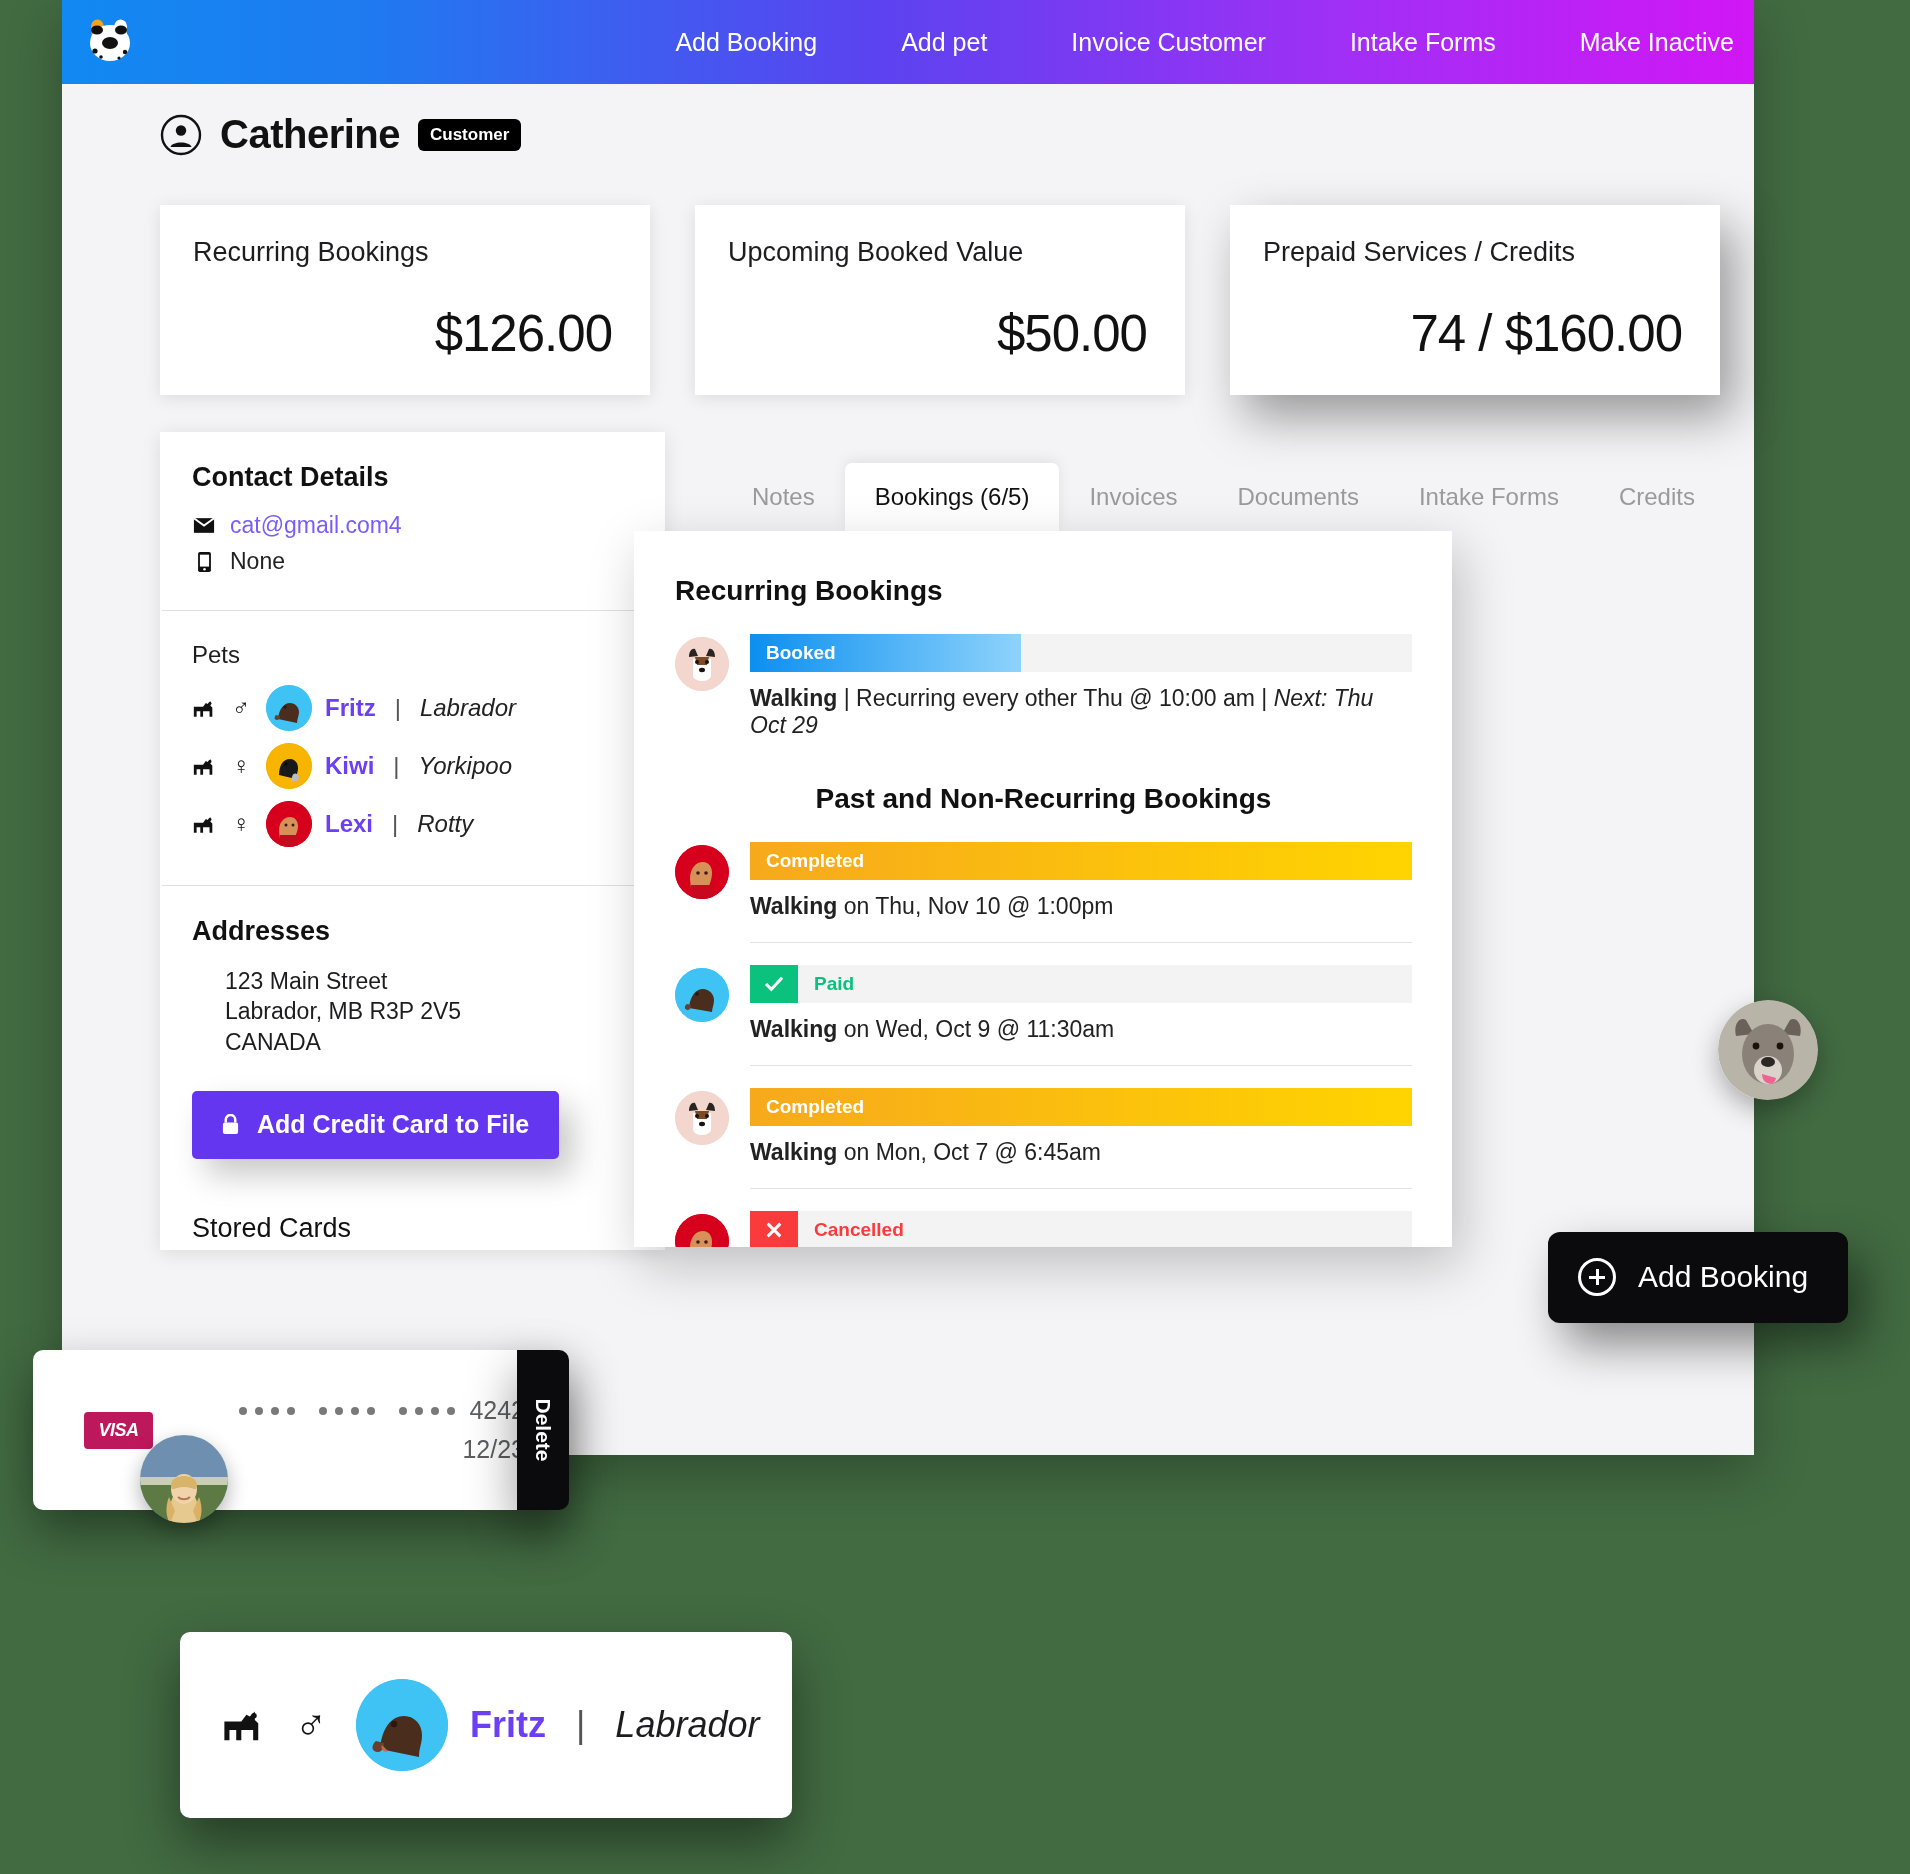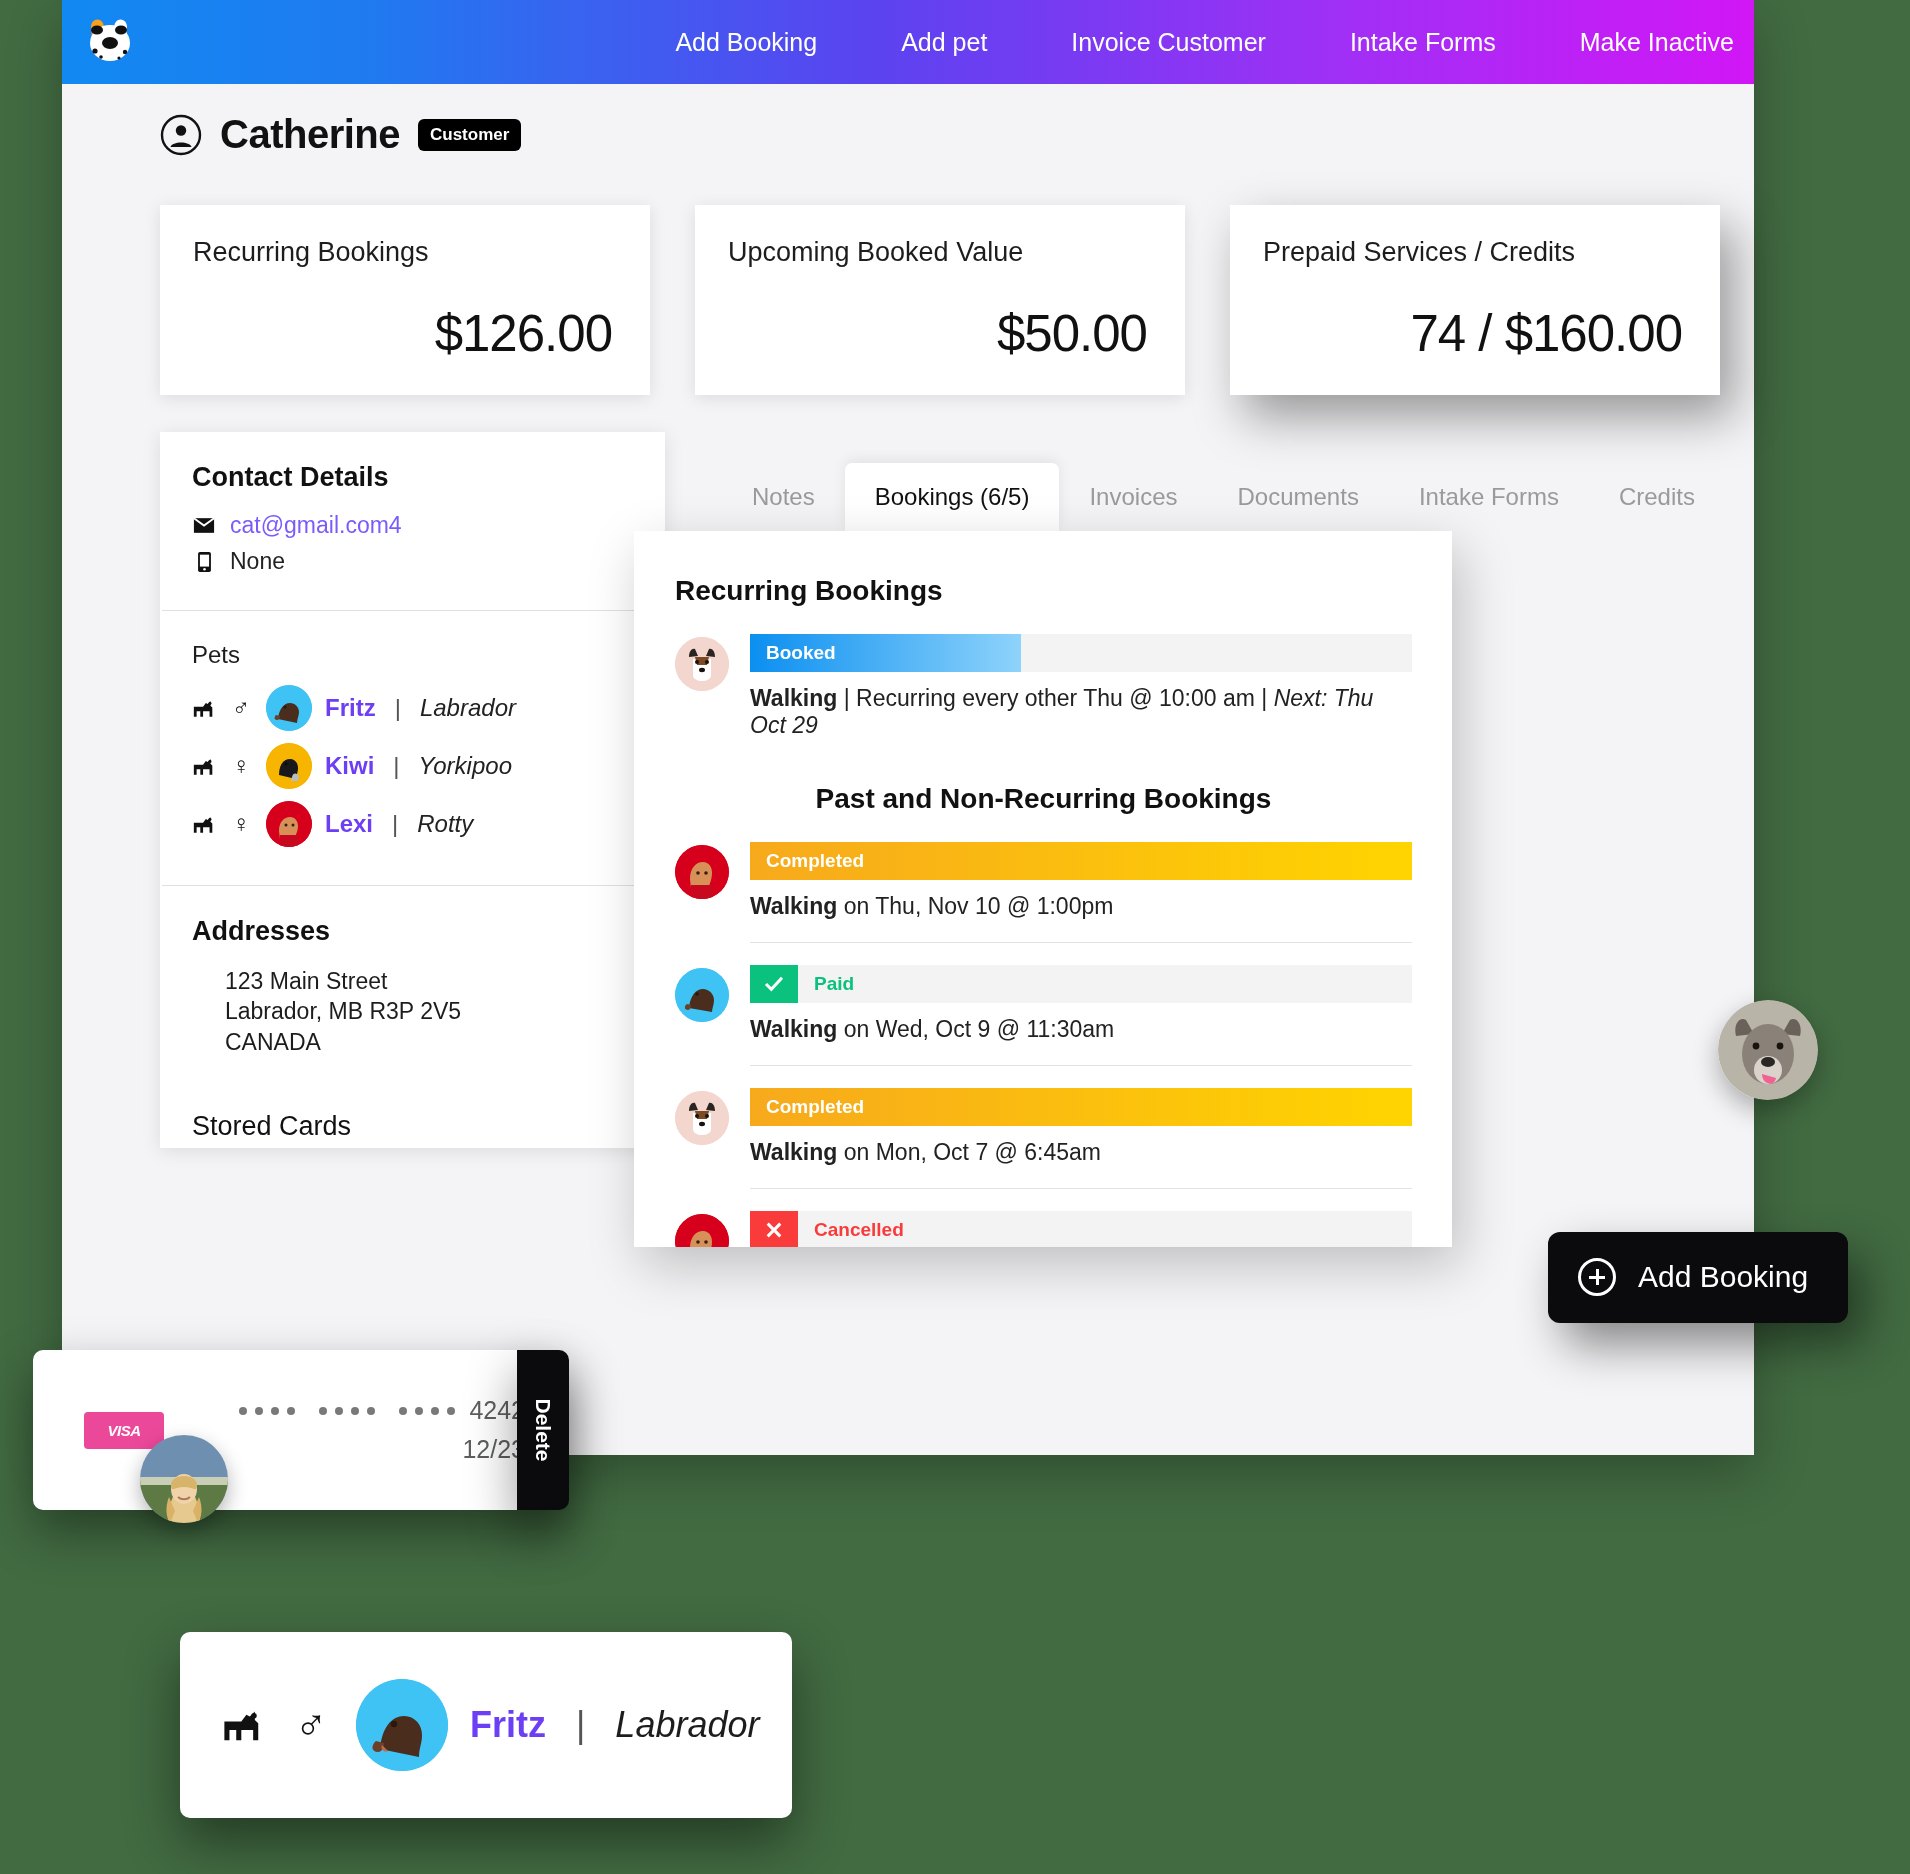--- a/index.html
+++ b/index.html
@@ -168,22 +168,22 @@
   }
   .card-delete {
     position: absolute; left: 517px; top: 1350px; width: 52px; height: 160px;
     background: #0b0b0d; border-radius: 0 10px 10px 0;
     color: #fff; font-size: 21px; font-weight: 700;
     display: flex; align-items: center; justify-content: center;
     box-shadow: 0 22px 50px rgba(0,0,0,.4); cursor: pointer;
   }
   .card-delete span { transform: rotate(90deg); white-space: nowrap; }
   .visa-logo {
-    width: 80px; height: 37px; background: #ec4899; border-radius: 4px;
-    color: #fff; font-size: 15px; font-weight: 700; font-style: italic;
+    width: 69px; height: 37px; background: #be185d; border-radius: 4px;
+    color: #fff; font-size: 18px; font-weight: 700; font-style: italic;
     display:flex; align-items:center; justify-content:center; letter-spacing:-.5px;
     margin-left: 25px;
   }
   .card-num-wrap { margin-left: auto; text-align: right; padding-right: 12px; }
   .card-num { display: flex; align-items: center; gap: 14px; justify-content: flex-end; }
   .dots { display: flex; gap: 8px; }
   .dots i { width: 8px; height: 8px; background: #77797b; border-radius: 50%; display:block;}
   .dots + .dots { margin-left: 10px; }
   .card-last4 { font-size: 25px; color: #5c5e60; }
   .card-exp { font-size: 25px; color: #5c5e60; margin-top: 10px; }
@@ -356,20 +356,29 @@
         </div>
       </div>
 
       <div class="lc-divider"></div>
 
       <div class="lc-sec">
         <div class="lc-title">Addresses</div>
         <div class="addr-line">123 Main Street</div>
         <div class="addr-line">Labrador, MB R3P 2V5</div>
         <div class="addr-line">CANADA</div>
+        <button class="btn-cc">
+          <span class="ico">
+            <svg viewBox="0 0 20 22" width="19" height="21">
+                <path d="M5 9V6a5 5 0 0110 0v3" fill="none" stroke="#fff" stroke-width="2.6"></path>
+                <rect x="2" y="9" width="16" height="12" rx="2" fill="#fff"></rect>
+              </svg>
+          </span>
+          <span>Add Credit Card to File</span>
+        </button>
       </div>
 
       <div class="stored-title">Stored Cards</div>
     </div>
 
     <div class="tabs">
       <div class="tab">Notes</div>
       <div class="tab active">Bookings (6/5)</div>
       <div class="tab">Invoices</div>
       <div class="tab">Documents</div>

